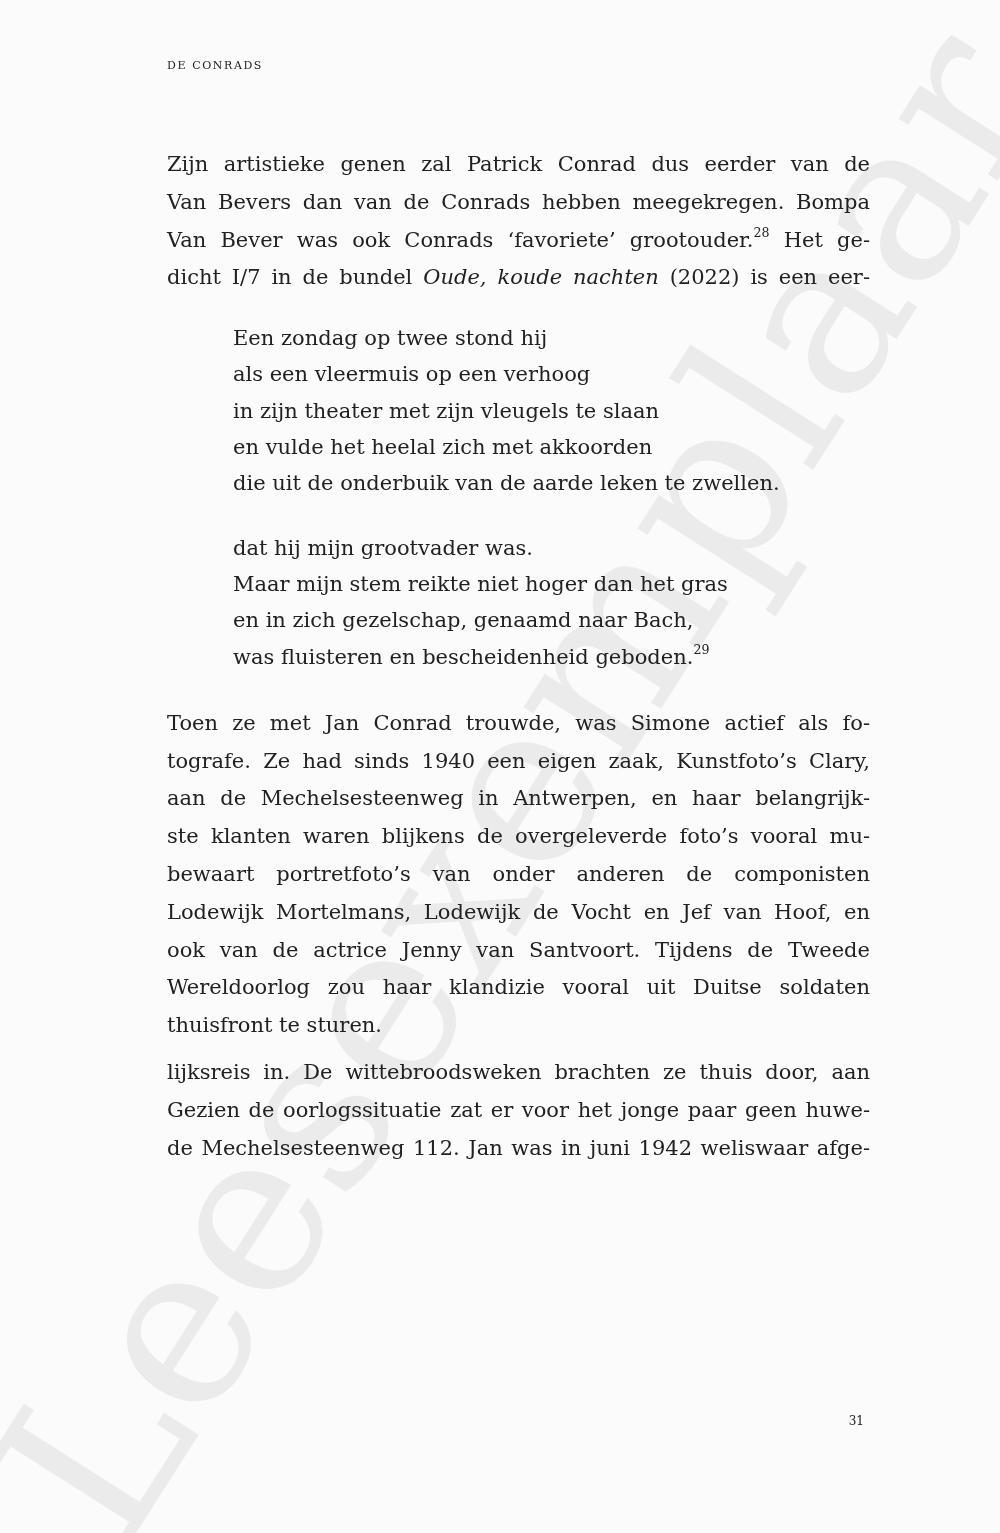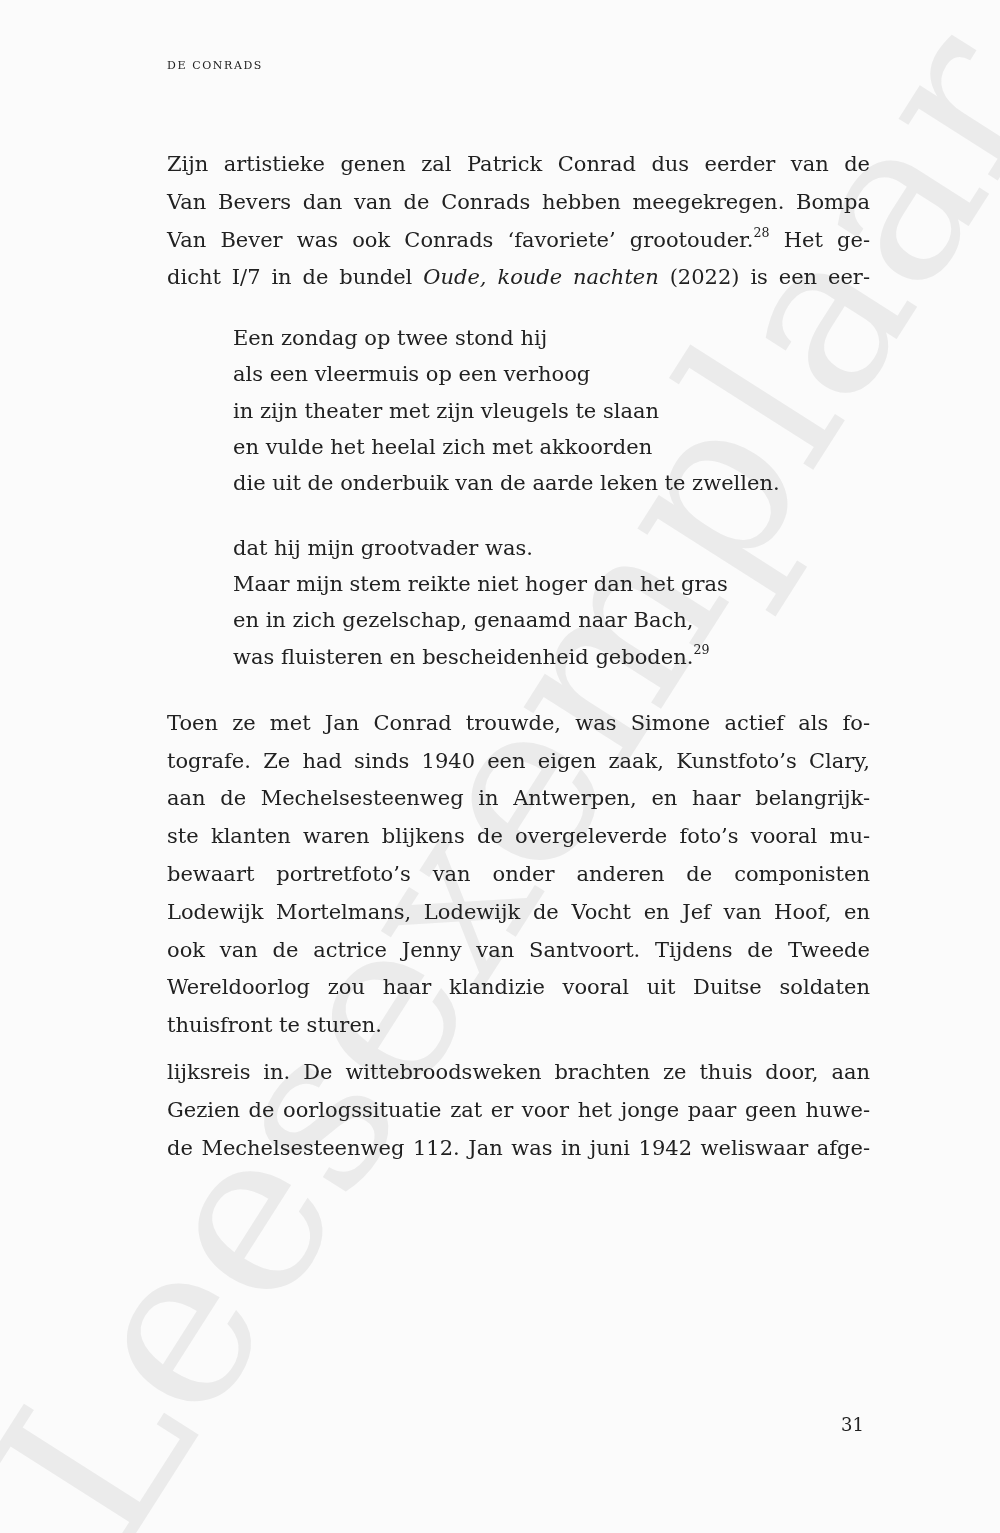--- a/index.html
+++ b/index.html
@@ -60,21 +60,21 @@
     line-height: 0;
     position: relative;
     top: -0.1em;
     vertical-align: super;
     letter-spacing: 0;
   }
   .pagenum {
     position: absolute;
     left: 167px; top: 1414px; width: 697px;
     text-align: right;
-    font-size: 18px;
+    font-size: 12px;
     z-index: 1;
   }
 </style>
 </head>
 <body>
 
 <div class="page">
 
   <div class="watermark">Leesexemplaar</div>
 

